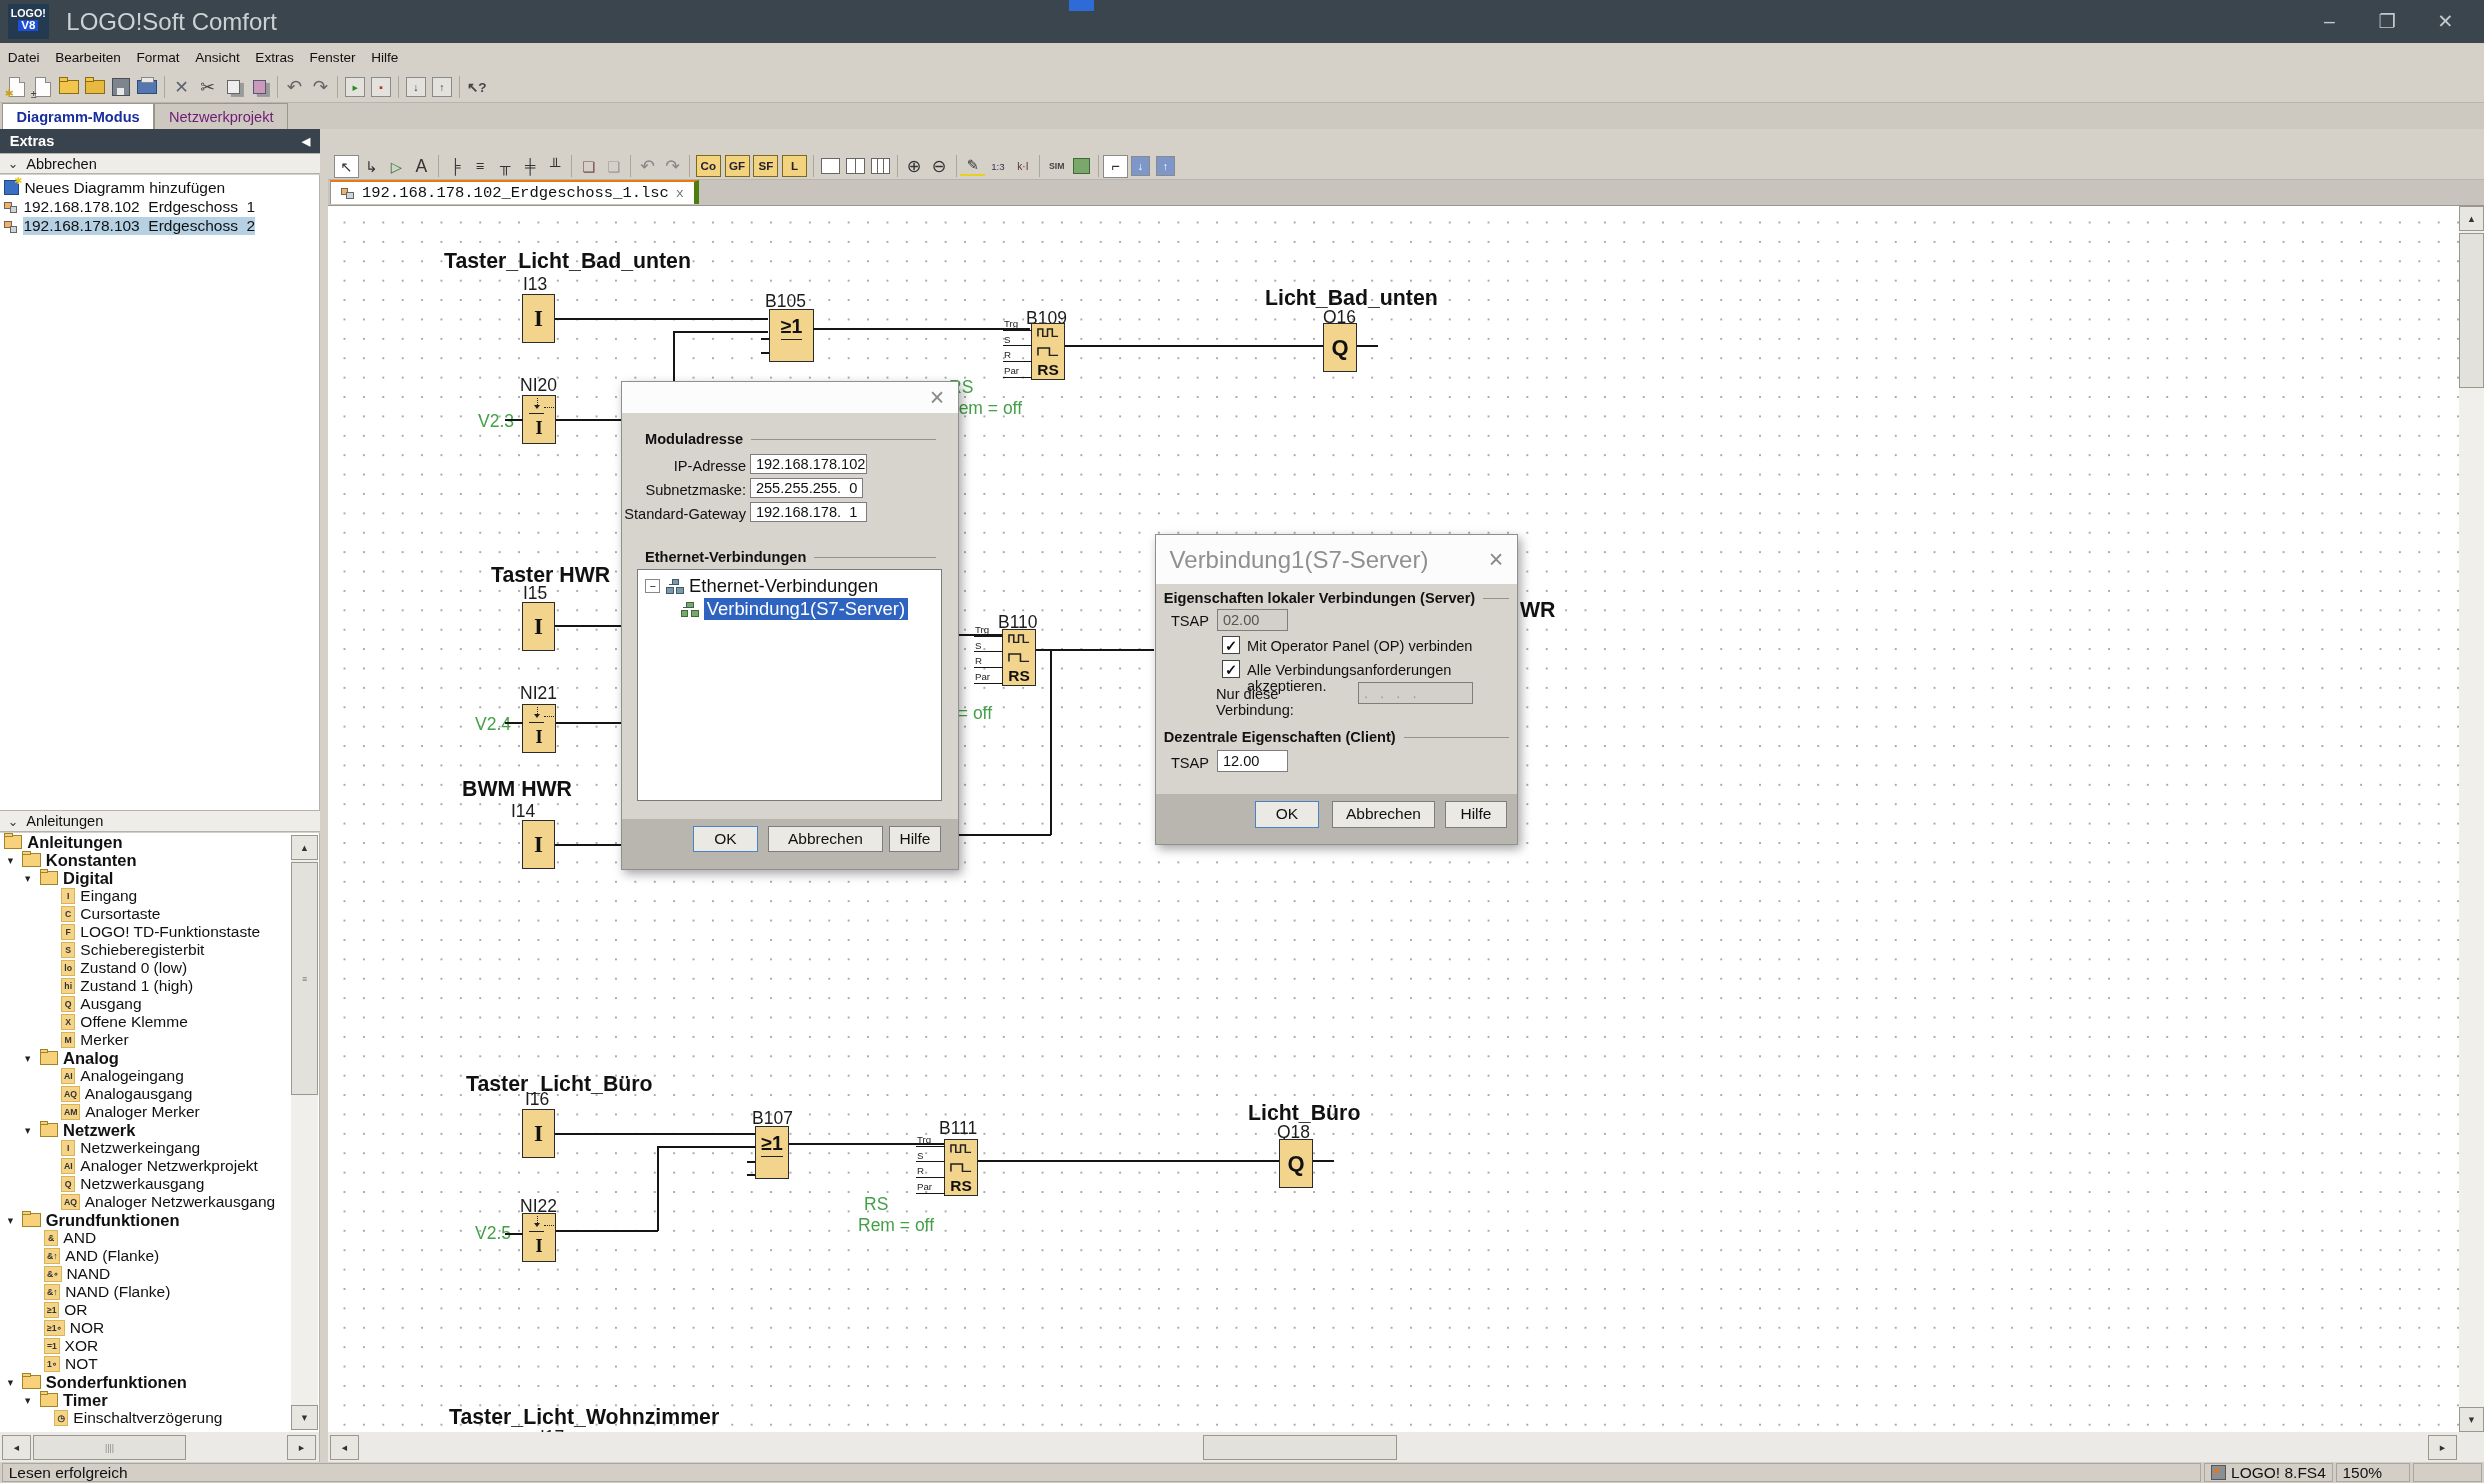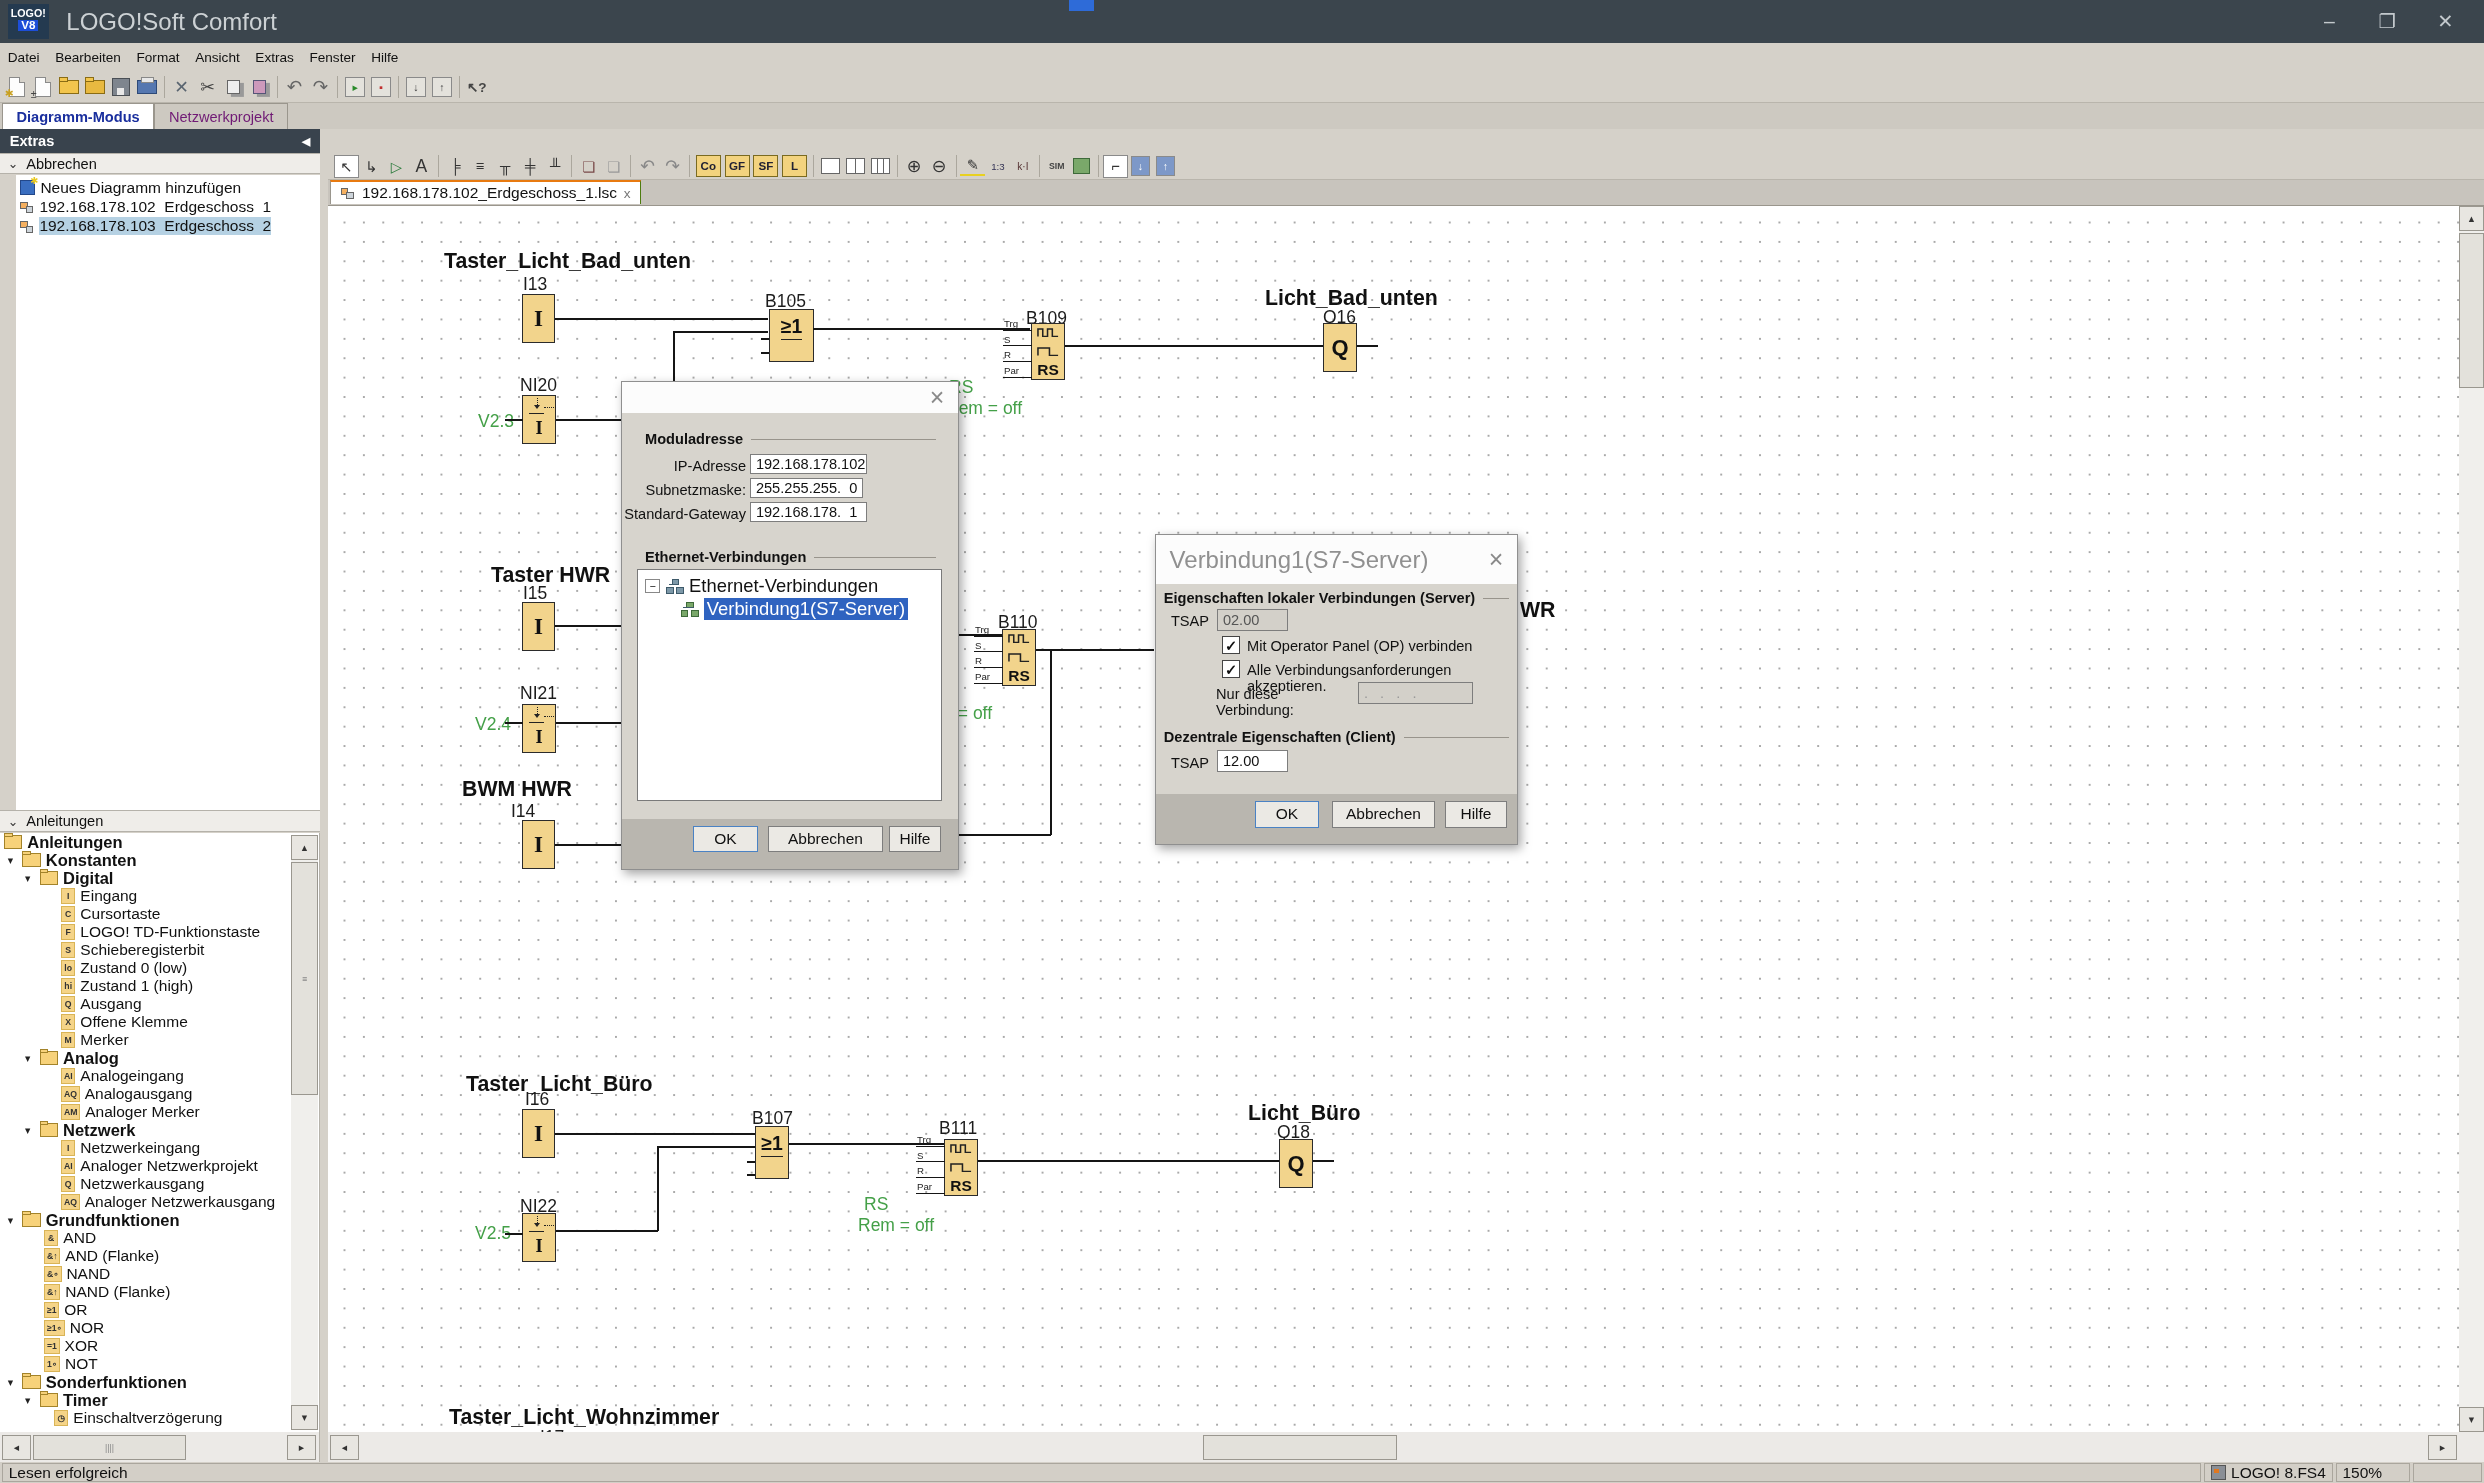--- a/index.html
+++ b/index.html
@@ -41,21 +41,21 @@
   .mtab{height:25px;display:flex;align-items:center;padding:0 13.6px;font-size:14.6px;border:1px solid #9a968d;border-bottom:none;}
   .mtab.active{background:#fff;color:#1a2f9e;font-weight:bold;}
   .mtab.inactive{background:#cdc9c1;color:#701a75;}
   
   .dark-hdr{background:#39434d;color:#fff;font-weight:bold;font-size:14.6px;display:flex;align-items:center;
     padding:0 9.7px;box-sizing:border-box;}
   .sec-hdr{background:#efede9;border-top:1px solid #b5b2aa;border-bottom:1px solid #b5b2aa;
     display:flex;align-items:center;font-size:14.6px;padding:0 7.8px;box-sizing:border-box;gap:7.8px;}
   .chev{font-size:12.6px;color:#333;}
   
-  #left-list{left:16px;top:175px;width:320px;height:636px;background:#fff;border-right:1px solid #b5b2aa;box-sizing:border-box;}
+  #left-list{left:0;top:175px;width:320px;height:636px;background:#fff;border-right:1px solid #b5b2aa;box-sizing:border-box;}
   .litem{display:flex;align-items:center;height:19.4px;padding-left:3.9px;gap:4.9px;font-size:15.5px;white-space:pre;}
   .litem .lbl.sel{background:#b5d1e3;}
   .diag-ico{position:relative;width:14.6px;height:12.6px;flex:0 0 14.6px;}
   .diag-ico::before{content:"";position:absolute;left:0;top:1px;width:5.8px;height:4.9px;border:1px solid #666;background:#f5b060;}
   .diag-ico::after{content:"";position:absolute;right:1px;bottom:0;width:5.8px;height:4.9px;border:1px solid #666;background:#cdd4da;}
   .newdiag-ico{position:relative;width:13.6px;height:12.6px;flex:0 0 13.6px;background:#3a6ec0;border:1px solid #23488a;}
   .newdiag-ico::after{content:"✱";position:absolute;right:-3.9px;top:-5.8px;color:#e8c820;font-size:9.7px;}
   
   #tree{left:0;top:833px;width:320px;height:600px;background:#fff;border-right:1px solid #b5b2aa;
     box-sizing:border-box;overflow:hidden;}
@@ -78,21 +78,21 @@
   #ed-toolbar{left:328px;top:153px;width:2156px;height:27px;background:#d5d1c9;border-bottom:1px solid #b9b5ac;
     display:flex;align-items:center;padding-left:5.8px;box-sizing:border-box;}
   .eico{width:25px;height:23px;display:flex;align-items:center;justify-content:center;font-size:14.6px;color:#333;}
   .eico.pressed{background:#fff;border:1px solid #8a8a8a;box-sizing:border-box;}
   .ybtn{width:23px;height:20.4px;background:#f3d37e;border:1px solid #7a6a20;color:#223;
     font-size:11.6px;font-weight:bold;display:flex;align-items:center;justify-content:center;margin:0 1.9px;}
   .pg{width:17.5px;height:14.6px;background:#fff;border:1px solid #666;display:flex;}
   .pg span{flex:1;border-right:1px solid #666;} .pg span:last-child{border-right:none;}
   #tabrow{left:328px;top:180px;width:2156px;height:25px;background:#c8c4bd;border-bottom:1px solid #9a968d;}
   #file-tab{position:absolute;left:1.9px;top:0;height:24px;background:#fff;border-top:2.9px solid #e87a10;
-    display:flex;align-items:center;gap:6.8px;padding:0 9.7px;font-size:15.5px;border-left:1px solid #9a968d;border-right:1px solid #4d7c0f;box-sizing:border-box;}
+    display:flex;align-items:center;gap:6.8px;padding:0 9.7px;font-size:15.5px;border-left:1px solid #9a968d;border-right:5px solid #4d7c0f;box-sizing:border-box;font-family:Liberation Mono, monospace;}
   #file-tab .x{color:#777;font-size:13.6px;}
   
   #canvas{left:328px;top:206px;width:2131px;height:1227px;background:#fff;overflow:hidden;
     background-image:radial-gradient(#a9a9a9 1.3px,transparent 1.4px);background-size:19.4px 19.4px;background-position:6.8px 6.8px;}
   .wh{position:absolute;height:1.9px;background:#151515;}
   .wv{position:absolute;width:1.9px;background:#151515;}
   .blk{position:absolute;background:#f2d48c;border:1.9px solid #2b2b2b;box-sizing:border-box;}
   .blk-i{width:33px;height:49px;display:flex;align-items:center;justify-content:center;
     font-family:"Liberation Serif",serif;font-weight:bold;font-size:23px;}
   .blk-q{width:34px;height:49px;display:flex;align-items:center;justify-content:center;

